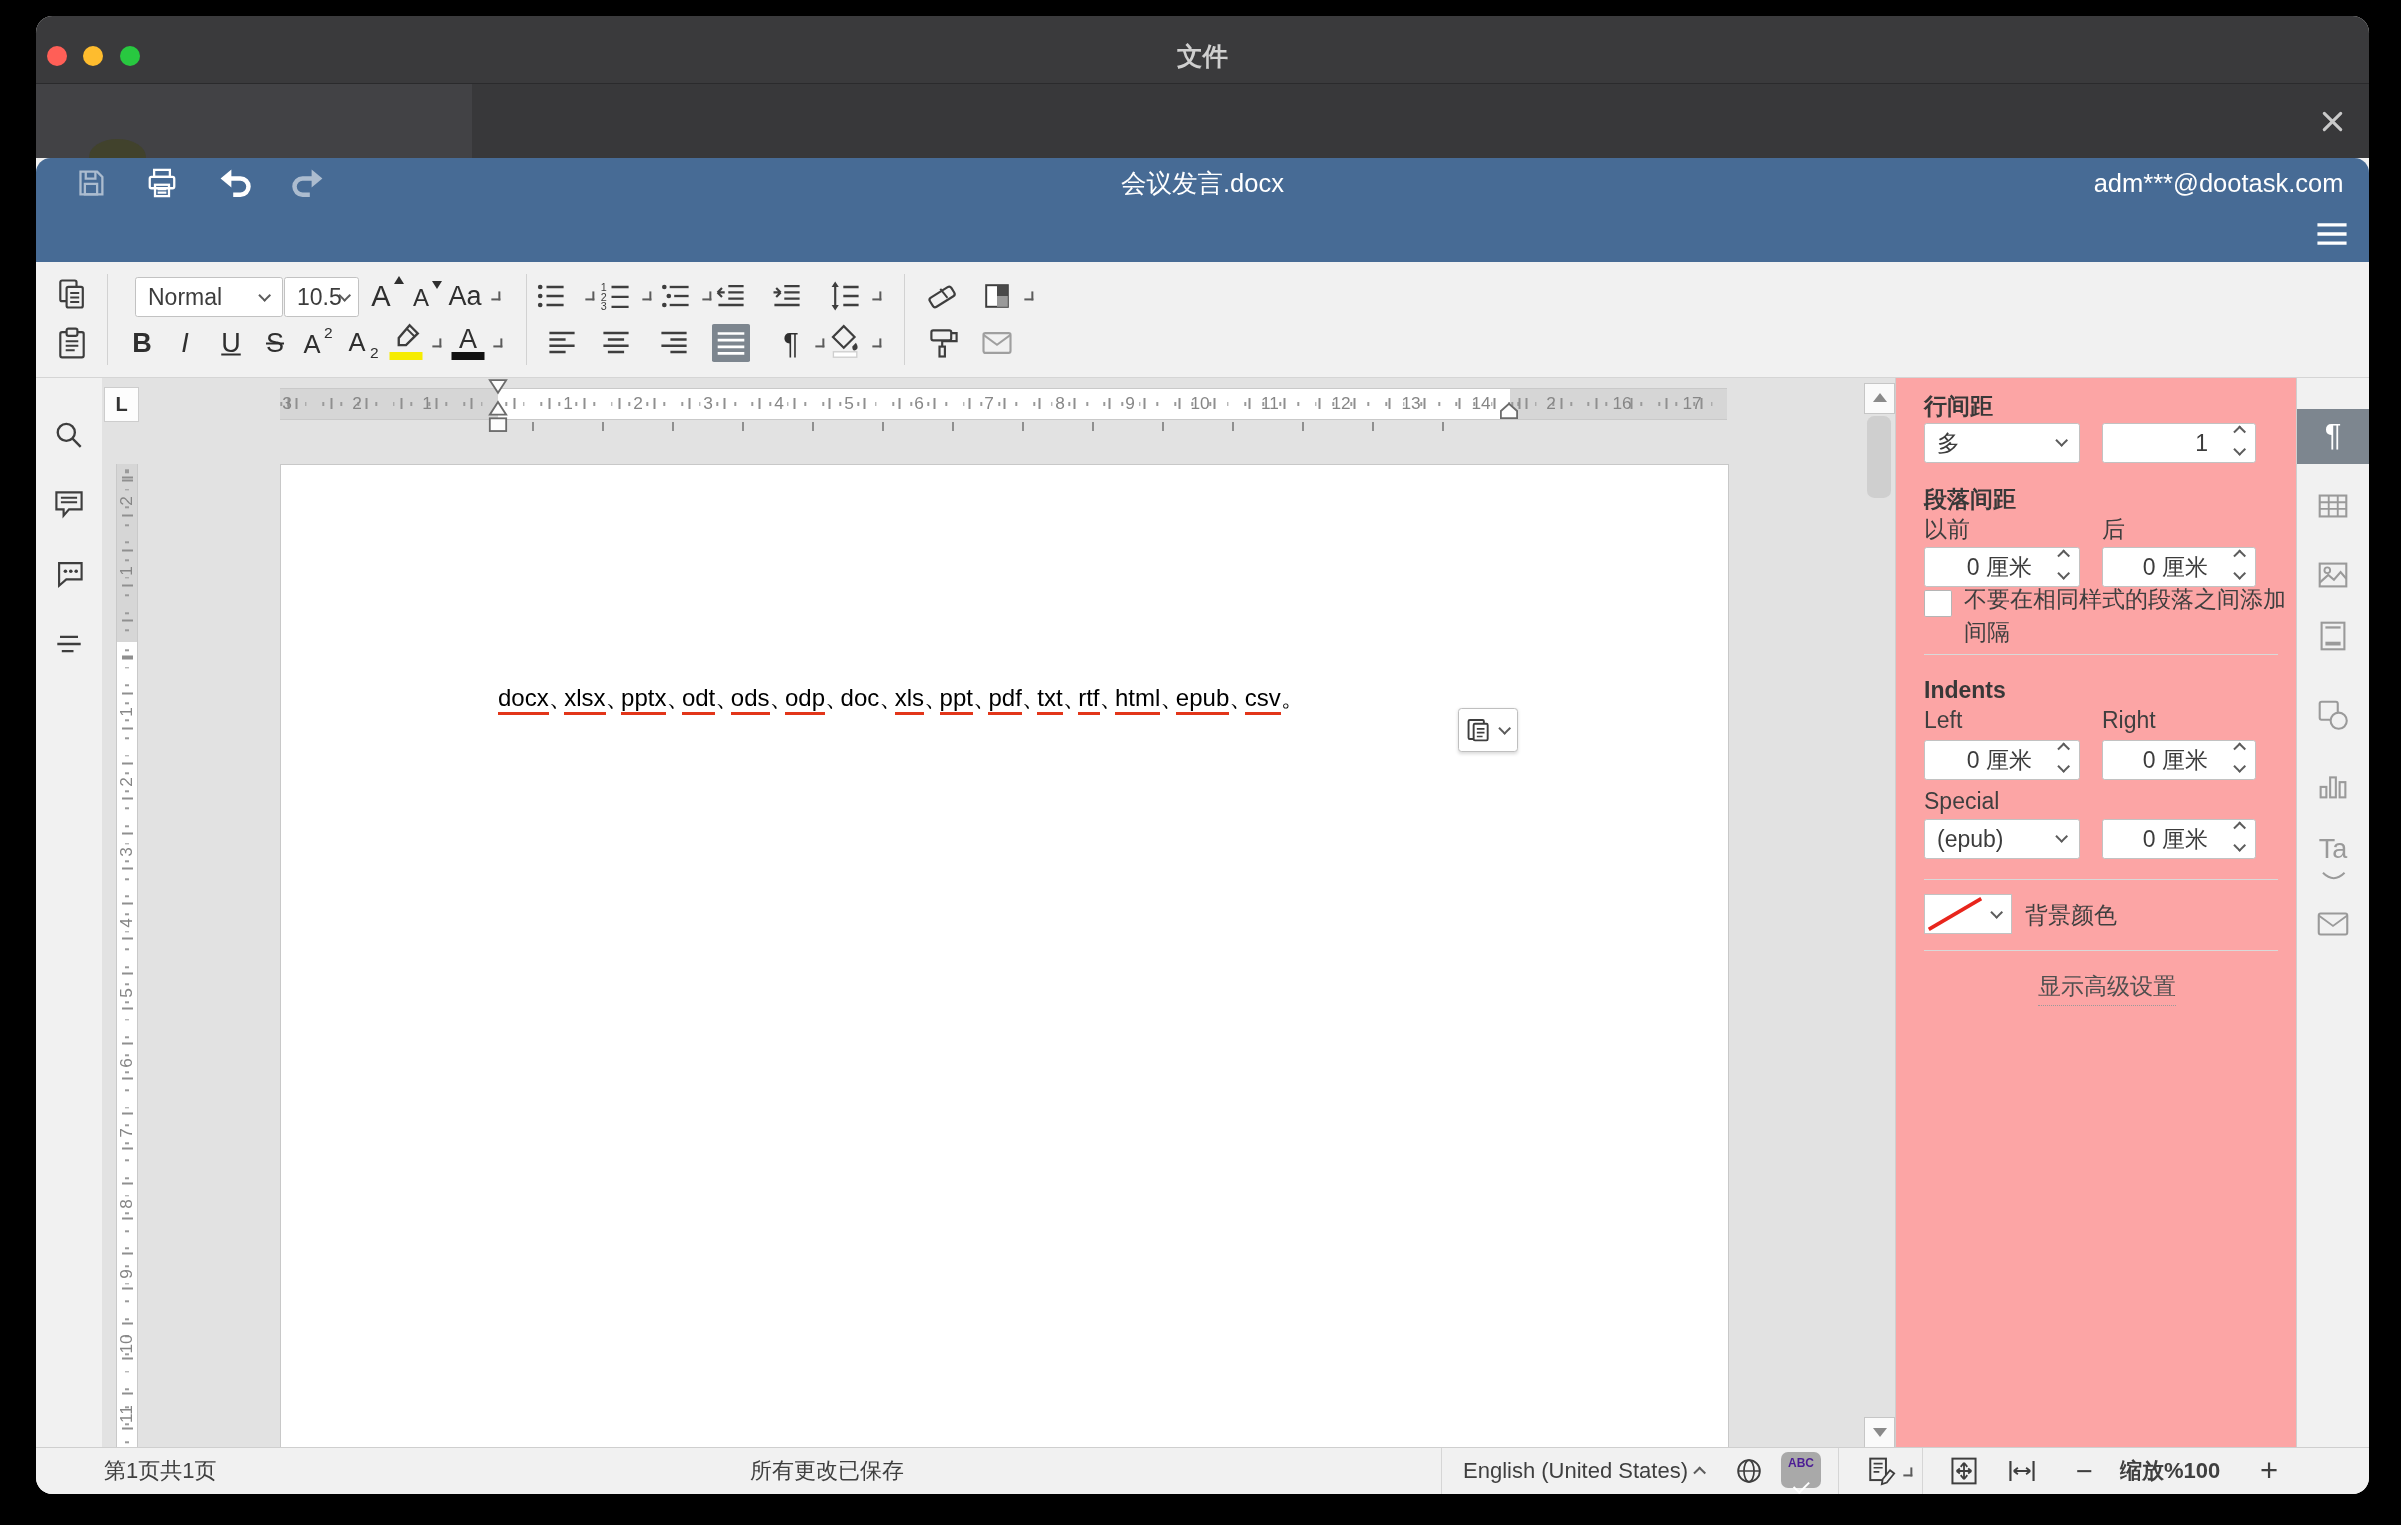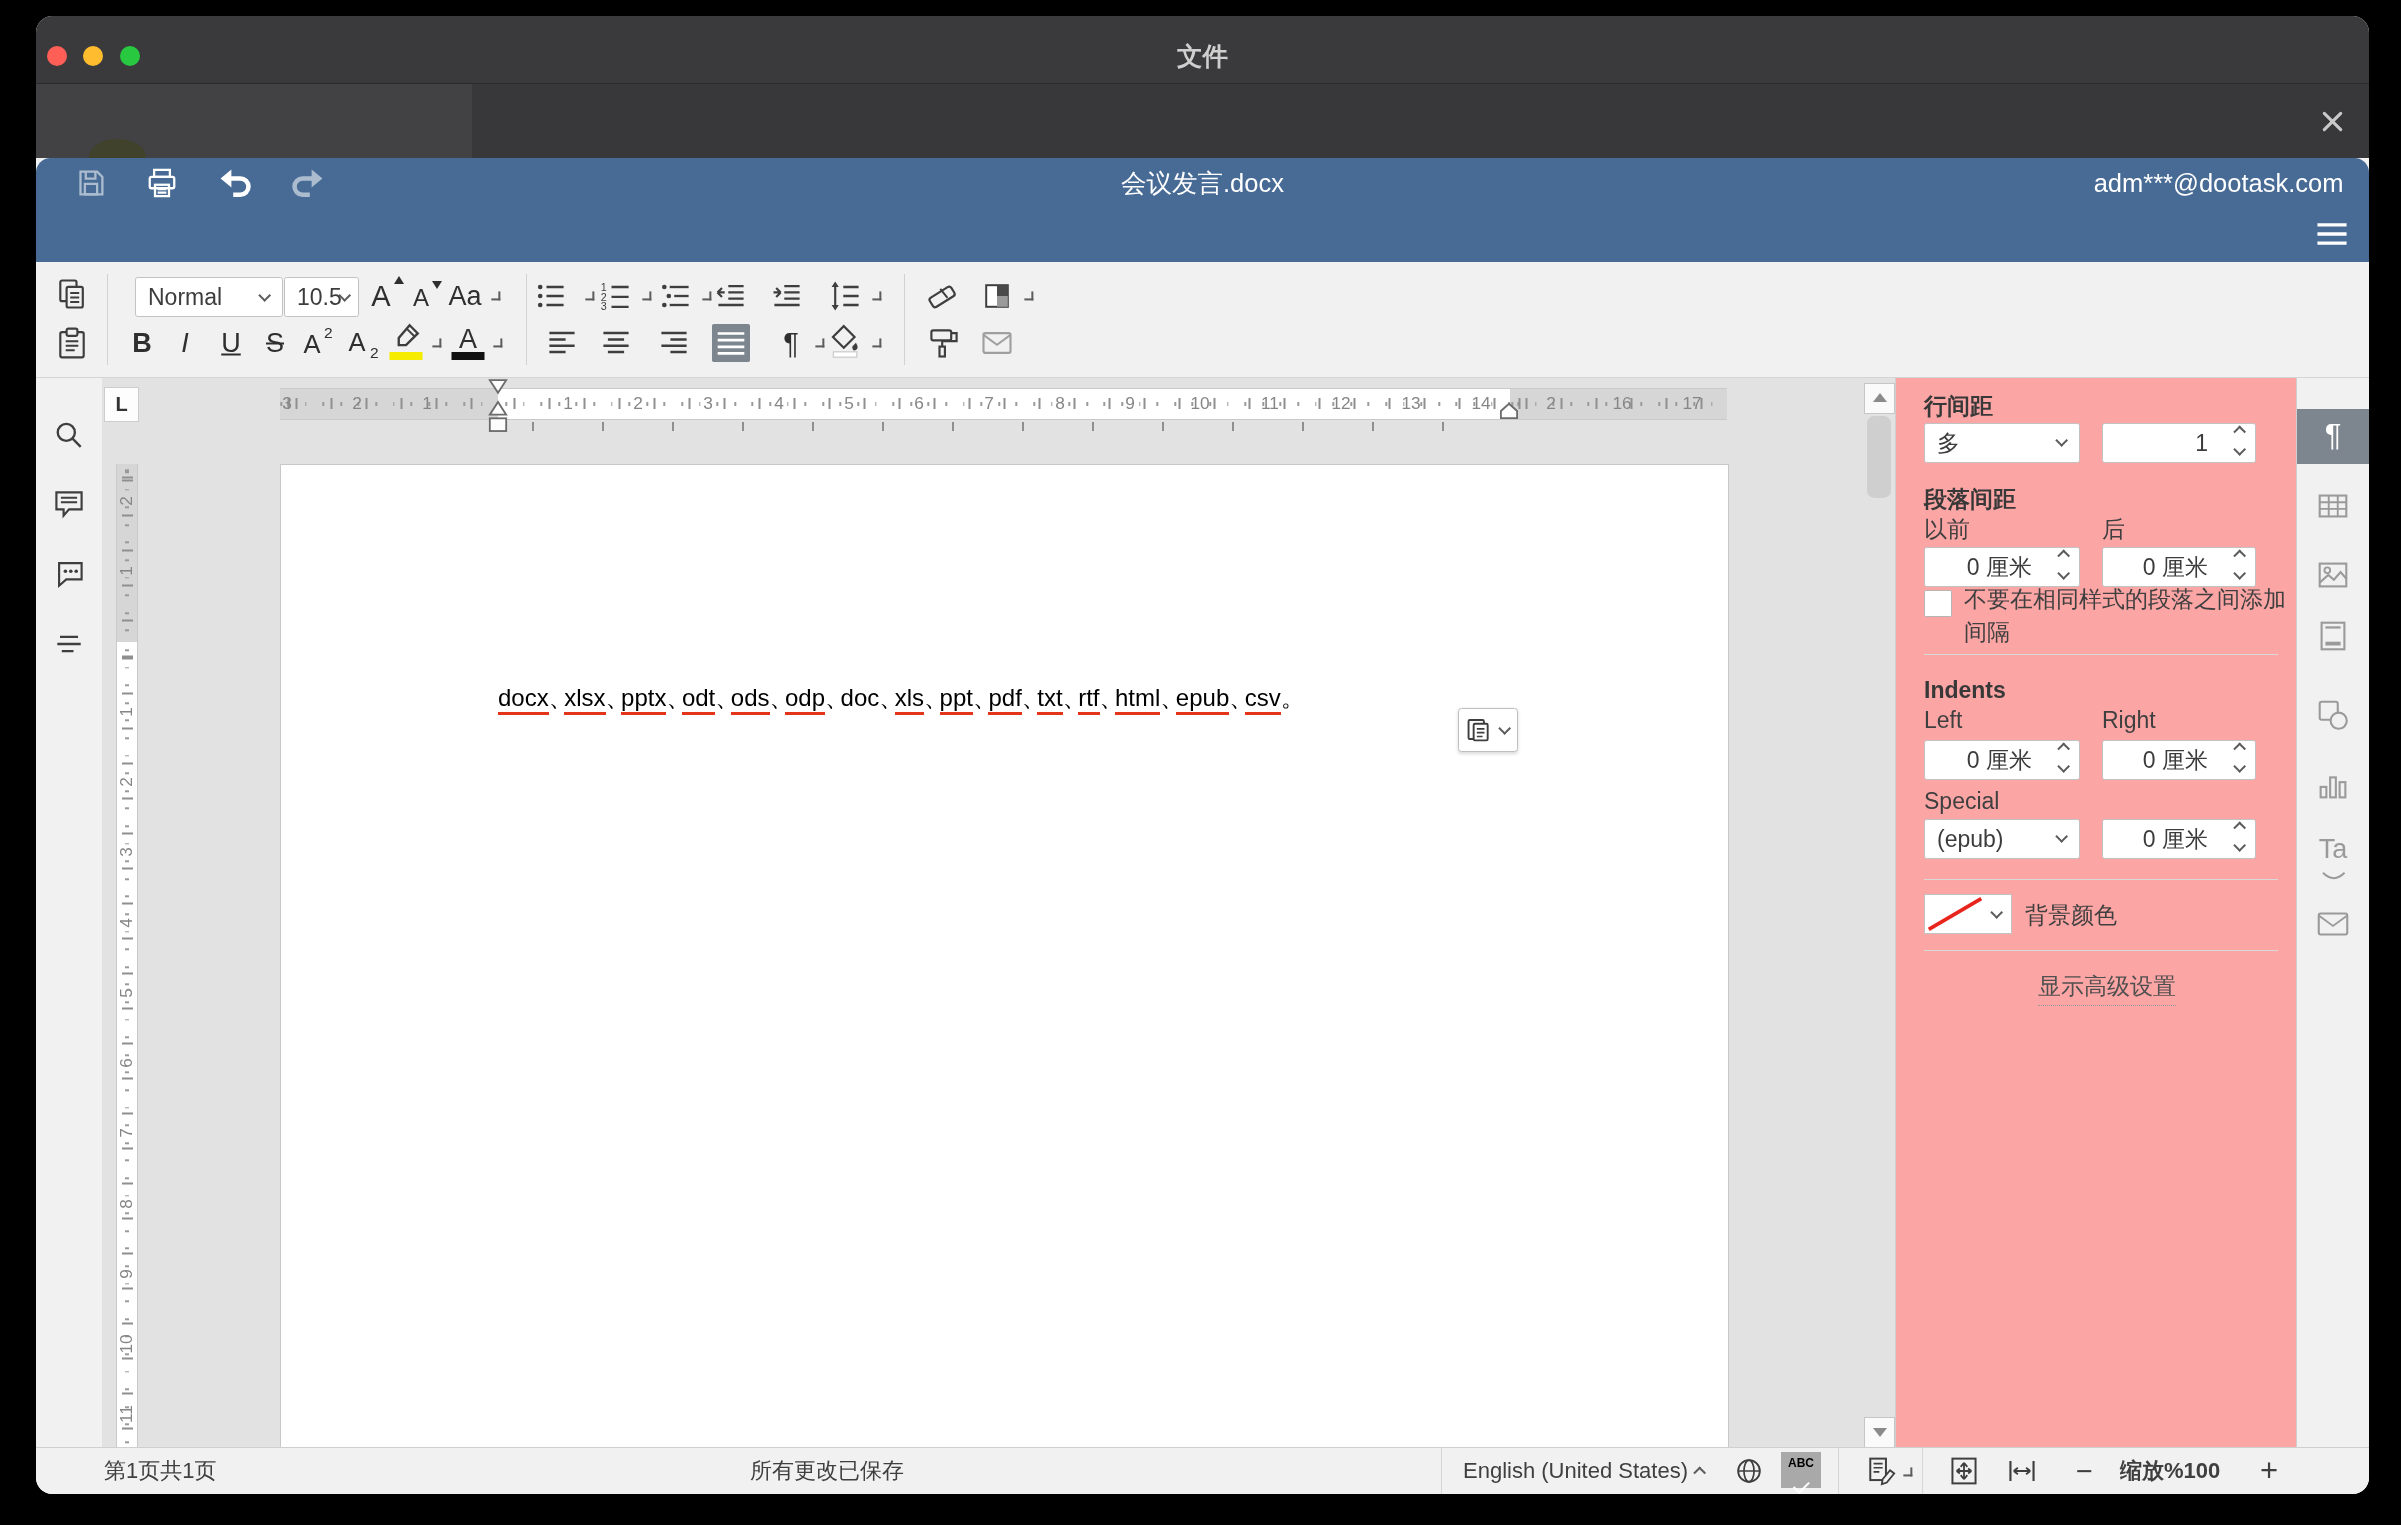--- a/index.html
+++ b/index.html
@@ -82,21 +82,21 @@
   .divider{position:absolute;height:0.9px;background:#d9d9d9;}
   .swatch{position:absolute;width:60px;height:38px;background:#fff;border:0.9px solid #c2c2c2;}
   .swatchchv{position:absolute;width:25.5px;height:38px;border:0.9px solid #c2c2c2;border-left:none;background:#fff;}
   .advlink{position:absolute;font-size:23px;color:#4f4f4f;border-bottom:1.8px dotted #9a9a9a;padding-bottom:3.6px;transform:translateX(-50%);}
   .rstrip{position:absolute;top:362px;height:1070px;background:#f1f1f1;border-left:0.9px solid #cfcfcf;}
   .rstrip-active{position:absolute;left:0;width:73px;height:55px;background:#7d868f;}
   
   .statusbar{position:absolute;left:0;bottom:0;width:100%;height:46px;background:#f1f1f1;border-top:0.9px solid #cfcfcf;font-size:22px;color:#3f3f3f;margin-top:24px;}
   .sbtext{position:absolute;top:50%;transform:translateY(-50%);white-space:nowrap;}
   .ssep{position:absolute;top:0;width:0.9px;height:100%;background:#d6d6d6;}
-  .spellbtn{position:absolute;width:40px;height:36px;top:4.6px;background:#a9a9a9;border-radius:0;color:#000000;text-align:center;}
+  .spellbtn{position:absolute;width:40px;height:36px;top:4.6px;background:#a9a9a9;border-radius:7px;color:#4c1d95;text-align:center;}
   .spellbtn .t{font-size:12px;font-weight:bold;line-height:14.6px;margin-top:3.6px;}
   .check{display:inline-block;width:12.8px;height:7.3px;border-left:2.7px solid #fff;border-bottom:2.7px solid #fff;transform:rotate(-45deg);}
   svg{display:block;}
 </style>
 </head>
 <body>
 
 <div id="stage">
  <div class="win">
 

